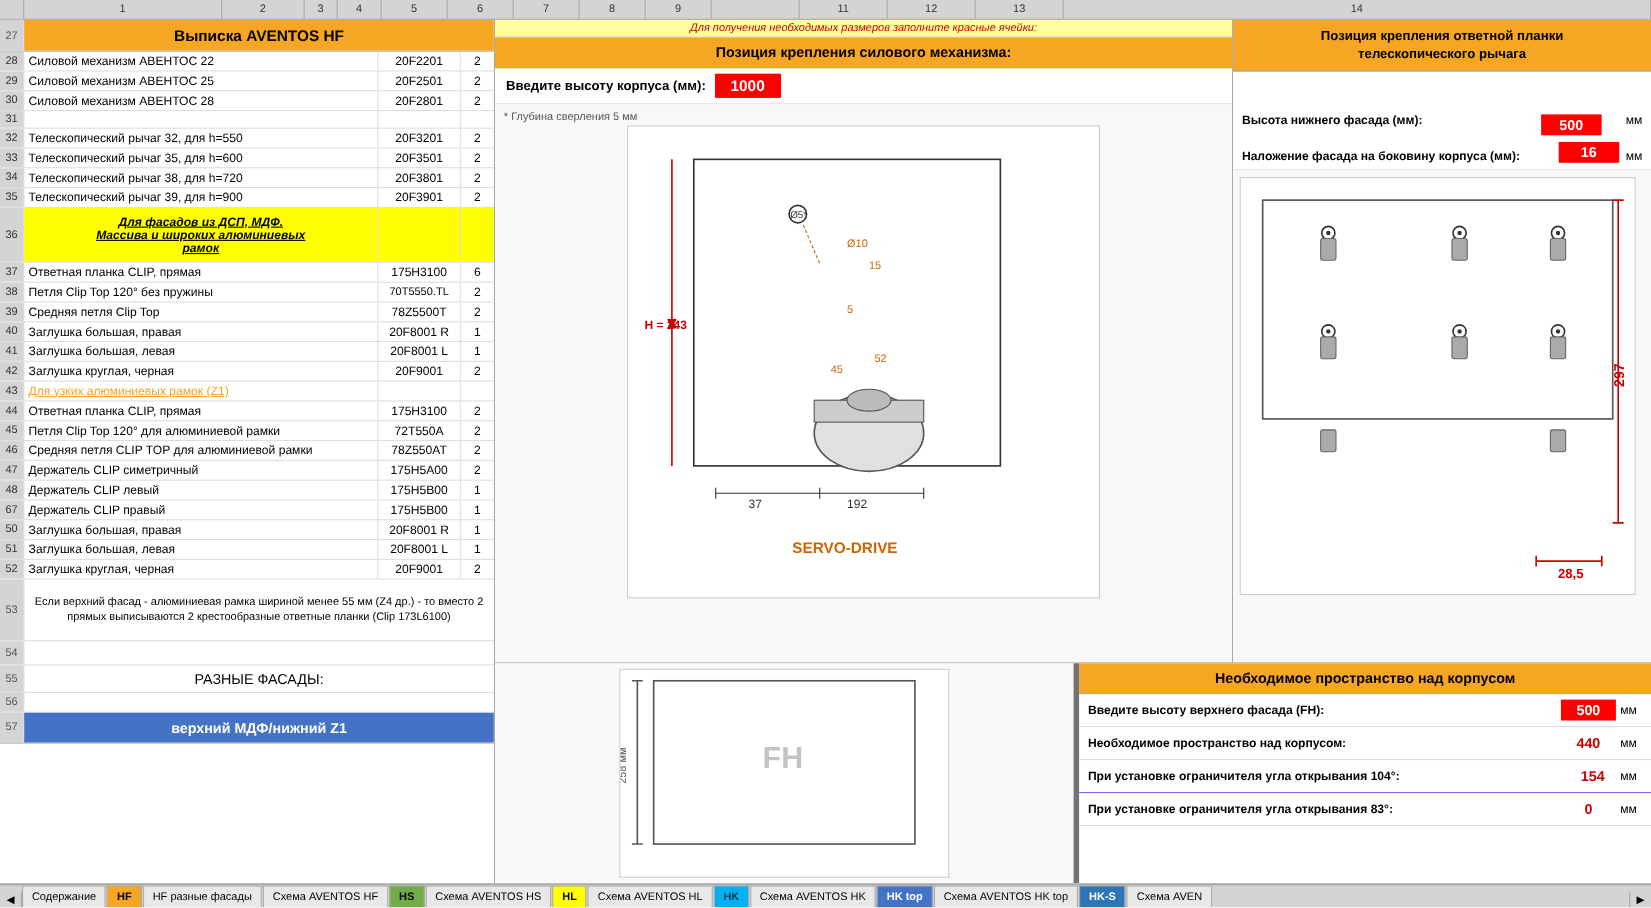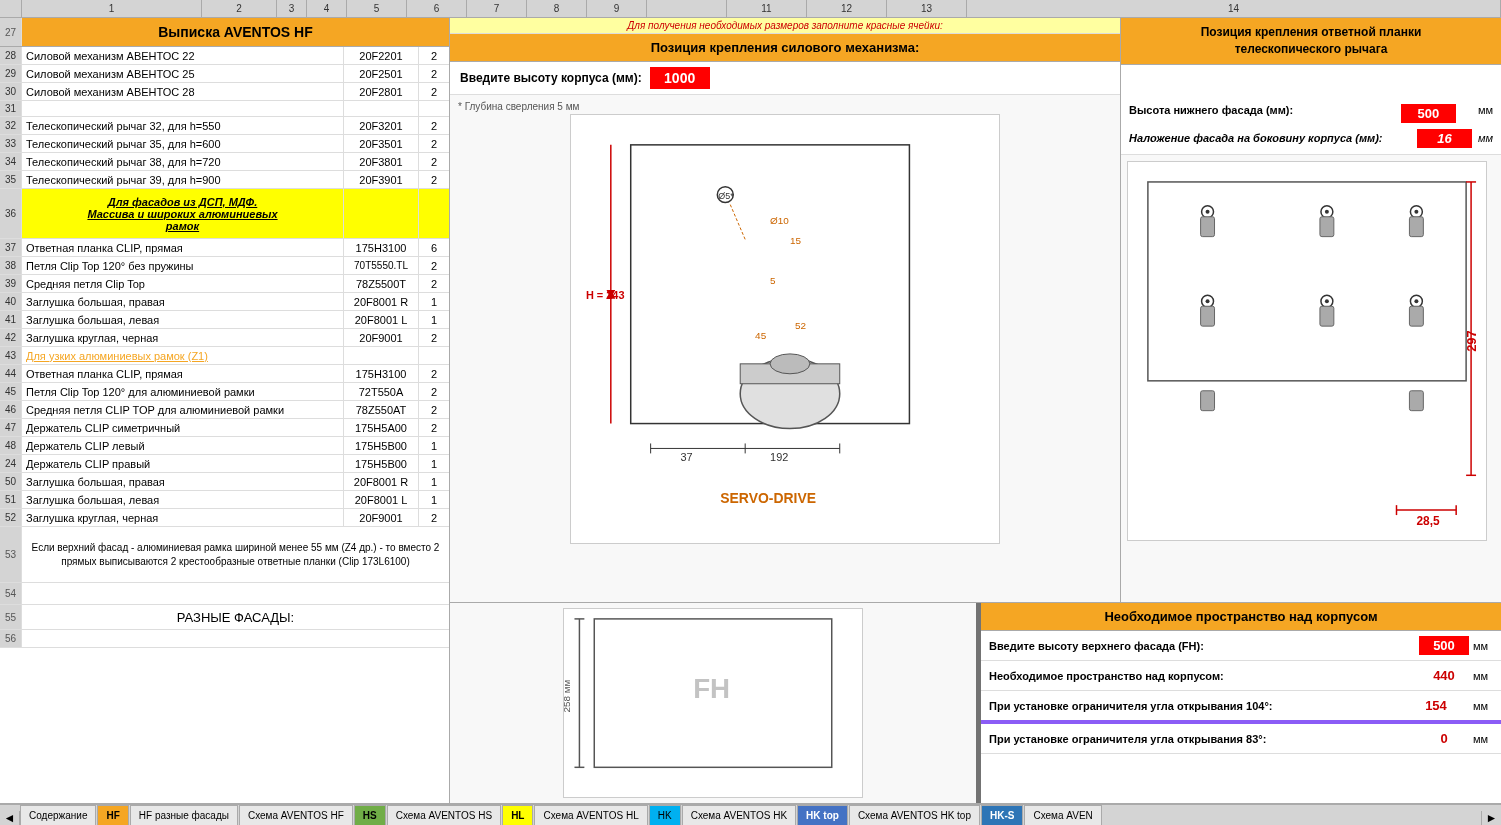--- a/index.html
+++ b/index.html
@@ -211,21 +211,21 @@
       </div>
 
       <div class="table-row">
         <div class="row-num">48</div>
         <div class="col1">Держатель CLIP левый</div>
         <div class="col2">175H5B00</div>
         <div class="col3">1</div>
       </div>
 
       <div class="table-row">
-        <div class="row-num">24</div>
+        <div class="row-num">67</div>
         <div class="col1">Держатель CLIP правый</div>
         <div class="col2">175H5B00</div>
         <div class="col3">1</div>
       </div>
 
       <div class="table-row">
         <div class="row-num">50</div>
         <div class="col1">Заглушка большая, правая</div>
         <div class="col2">20F8001 R</div>
         <div class="col3">1</div>
@@ -260,20 +260,24 @@
       <div style="display:flex; border-bottom:1px solid #ddd; min-height:25px;">
         <div class="row-num-col">55</div>
         <div style="flex:1; text-align:center; font-weight:normal; font-size:13px; padding:4px; display:flex; align-items:center; justify-content:center;">РАЗНЫЕ ФАСАДЫ:</div>
       </div>
 
       <div style="display:flex; border-bottom:1px solid #ddd; min-height:18px;">
         <div class="row-num-col">56</div>
         <div style="flex:1;"></div>
       </div>
 
+      <div style="display:flex; border-bottom:1px solid #aaa; min-height:28px;">
+        <div class="row-num-col">57</div>
+        <div style="flex:1; background:#4472c4; color:white; font-weight:bold; text-align:center; font-size:13px; padding:5px; display:flex; align-items:center; justify-content:center;">верхний МДФ/нижний Z1</div>
+      </div>
     </div>
 
     <div class="right-panel">
 
       <div style="display:flex; border-bottom:1px solid #aaa; flex:1;">
 
         <div style="flex:1; border-right:1px solid #aaa; display:flex; flex-direction:column;">
           <div style="background:#ffffa0; text-align:center; font-size:10px; padding:2px; color:#cc0000; font-style:italic; border-bottom:1px solid #ddd;">Для получения необходимых размеров заполните красные ячейки:</div>
           <div style="background:#f5a623; text-align:center; font-weight:bold; font-size:13px; padding:6px 4px; border-bottom:1px solid #aaa;">Позиция крепления силового механизма:</div>
 
@@ -333,21 +337,21 @@
             <span style="white-space:pre-line;">Позиция крепления ответной планки
 телескопического рычага</span>
           </div>
 
           <div style="padding:6px 8px; border-bottom:1px solid #ddd;">
             <div style="display:flex; gap:22px; margin-bottom:6px;margin-top:33px;">
               <span style="font-weight:bold; font-size:11px; flex:1;">Высота нижнего фасада (мм):</span>
               <span style="background:#ff0000; color:white; font-weight:bold; font-size:13px; padding:2px 10px; min-width:55px; text-align:center;">500</span>
               <span style="font-size:11px;">мм</span>
             </div>
-            <div style="display:flex; align-items:center; gap:6px;font-style:italic;">
+            <div style="display:flex; align-items:flex-end; gap:6px;">
               <span style="font-weight:bold; font-size:11px; flex:1;">Наложение фасада на боковину корпуса (мм):</span>
               <span style="background:#ff0000; color:#ffffff; font-weight:bold; font-size:13px; padding:2px 10px; min-width:55px; text-align:center;">16</span>
               <span style="font-size:11px;">мм</span>
             </div>
           </div>
 
           <div style="flex:1; padding:6px; background:#f8f8f8; position:relative;">
             <svg width="360" height="380" viewBox="0 0 360 380" style="border:1px solid #ccc; background:white; display:block;">
 
               <rect x="20" y="20" width="320" height="200" fill="none" stroke="#555" stroke-width="1.5"></rect>
@@ -414,21 +418,21 @@
           <div style="display:flex; align-items:center; justify-content:space-between; padding:5px 8px; border-bottom:1px solid #ddd; gap:4px;">
             <span style="font-weight:bold; font-size:11px; flex:1;">Введите высоту верхнего фасада (FH):</span>
             <span style="background:#ff0000; color:white; font-weight:bold; font-size:13px; padding:2px 10px; min-width:50px; text-align:center;">500</span>
             <span style="font-size:11px; width:20px;">мм</span>
           </div>
           <div style="display:flex; align-items:center; justify-content:space-between; padding:5px 8px; border-bottom:1px solid #ddd; gap:4px;">
             <span style="font-weight:bold; font-size:11px; flex:1;">Необходимое пространство над корпусом:</span>
             <span style="color:#cc0000; font-weight:bold; font-size:13px; padding:2px 10px; min-width:50px; text-align:center;">440</span>
             <span style="font-size:11px; width:20px;">мм</span>
           </div>
-          <div style="display:flex; align-items:center; justify-content:space-between; padding:5px 8px; border-bottom:4px solid #8b5cf6; gap:12px;">
+          <div style="display:flex; align-items:center; justify-content:space-between; padding:5px 8px; border-bottom:1px solid #8b5cf6; gap:0;">
             <span style="font-weight:bold; font-size:11px; flex:1;">При установке ограничителя угла открывания 104°:</span>
             <span style="color:#cc0000; font-weight:bold; font-size:13px; padding:2px 10px; min-width:50px; text-align:center;">154</span>
             <span style="font-size:11px; width:20px;">мм</span>
           </div>
           <div style="display:flex; align-items:center; justify-content:space-between; padding:5px 8px; border-bottom:1px solid #ddd; gap:4px;">
             <span style="font-weight:bold; font-size:11px; flex:1;">При установке ограничителя угла открывания 83°:</span>
             <span style="color:#cc0000; font-weight:bold; font-size:13px; padding:2px 10px; min-width:50px; text-align:center;">0</span>
             <span style="font-size:11px; width:20px;">мм</span>
           </div>
         </div>

